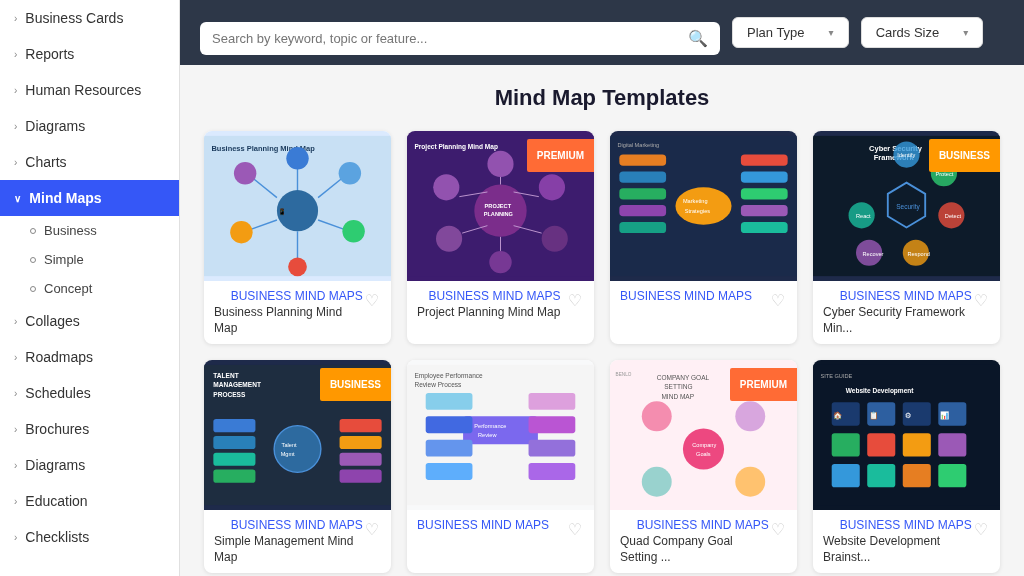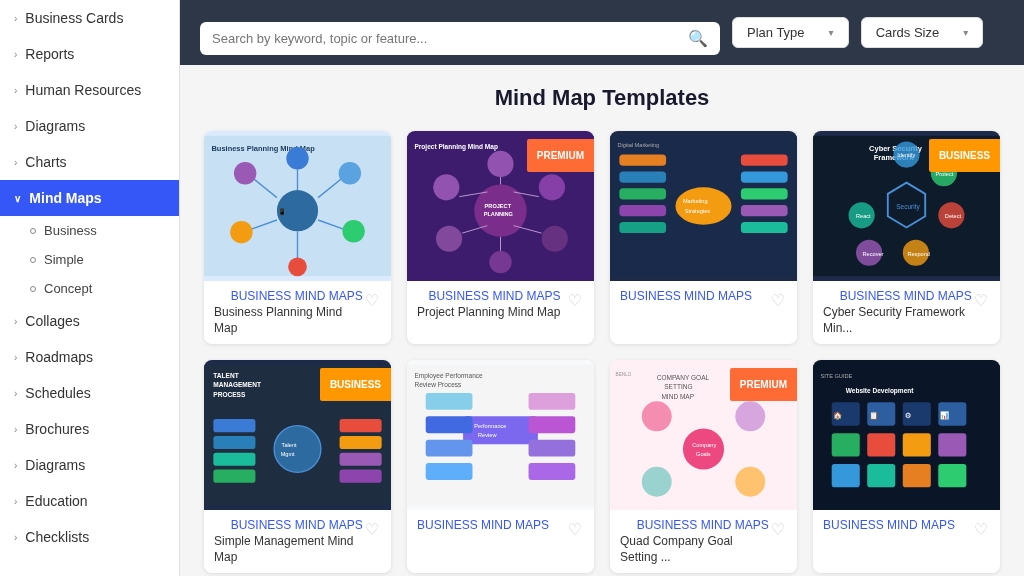--- a/index.html
+++ b/index.html
@@ -548,20 +548,21 @@
       <text x="22" y="57" font-size="8" fill="white">🏠</text>
       <text x="60" y="57" font-size="8" fill="white">📋</text>
       <text x="98" y="57" font-size="8" fill="white">⚙</text>
       <text x="136" y="57" font-size="8" fill="white">📊</text>
     </svg>
   </div>
     </div>
     <div class="card-info">
       <div>
         <div class="card-category">Business Mind Maps</div>
+        <div class="card-title">Website Development Brainst...</div>
       </div>
       <button class="heart-btn">♡</button>
     </div>
   </div>
       </div>
   </div>
 
 </div>
 
 </body></html>

